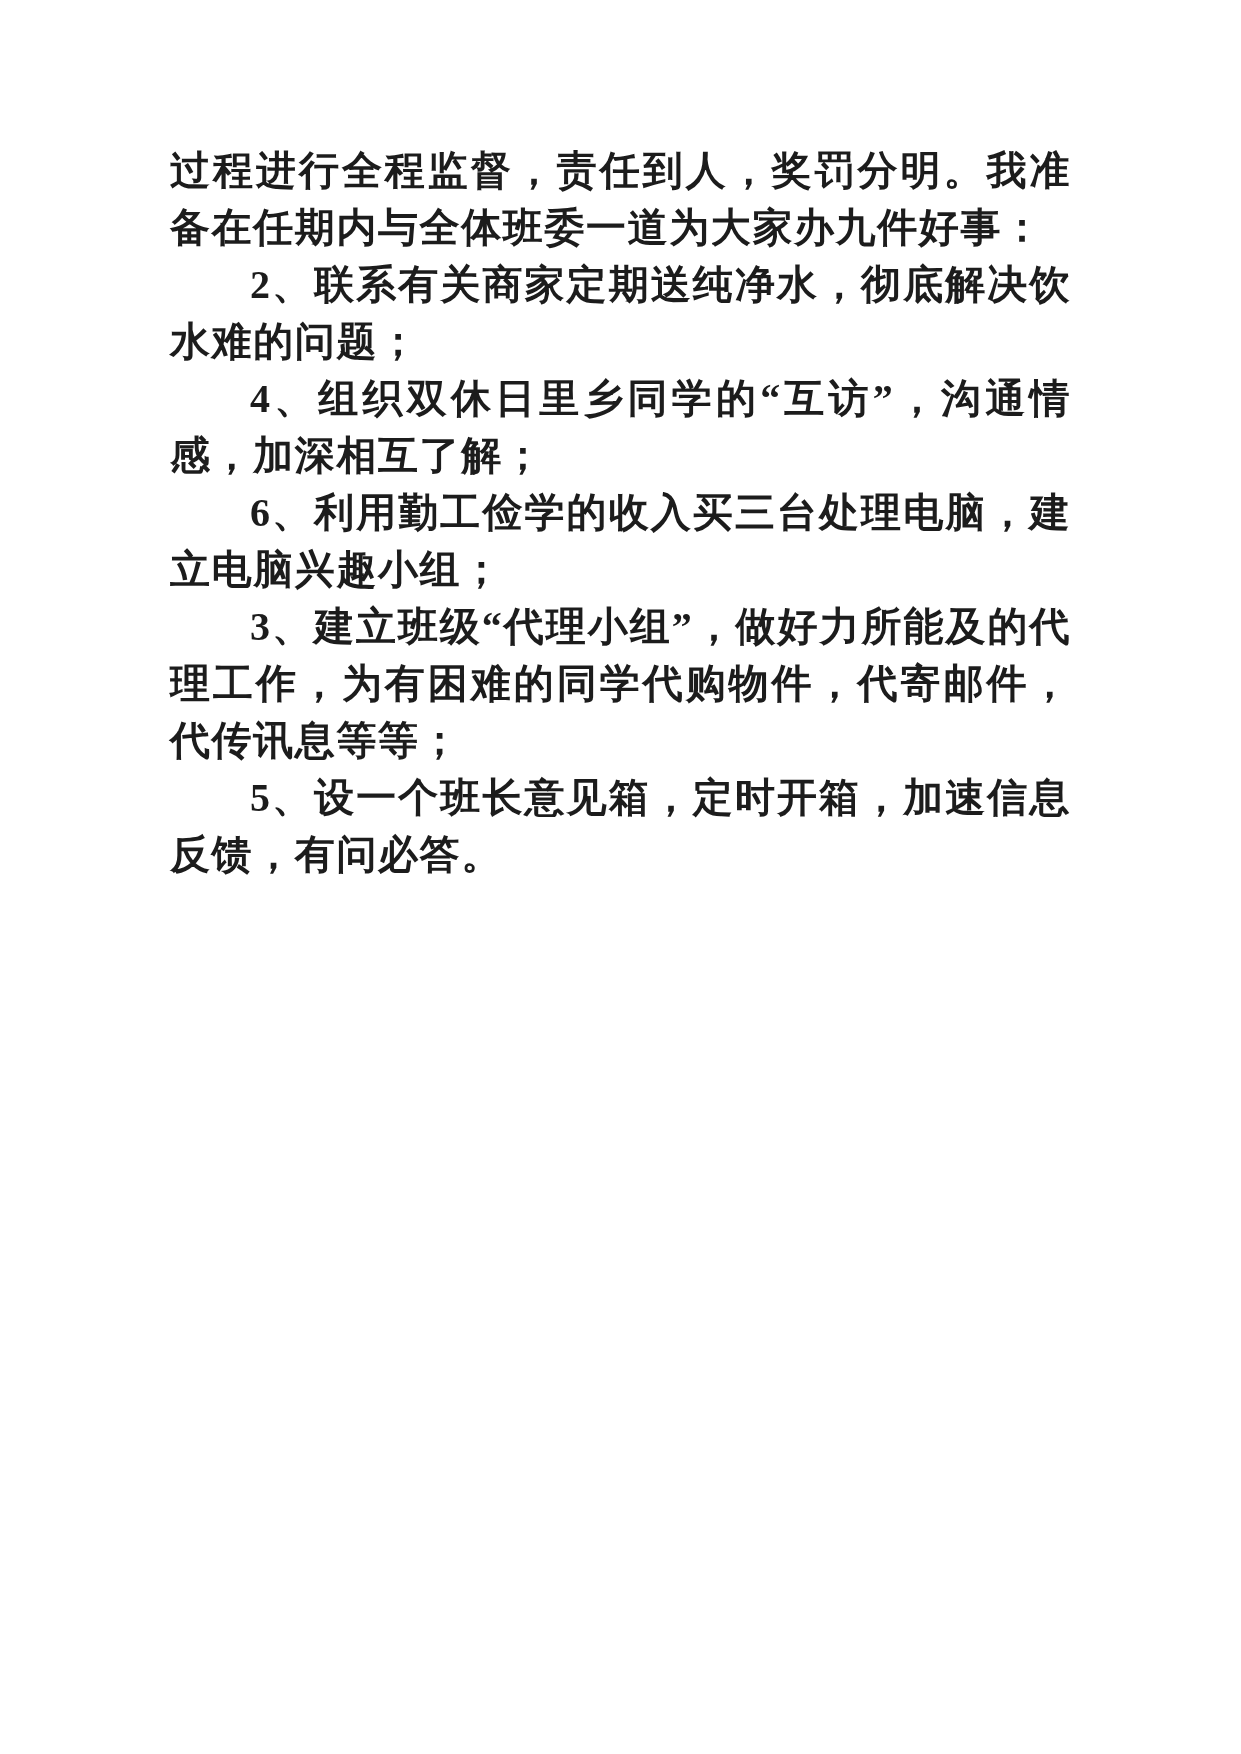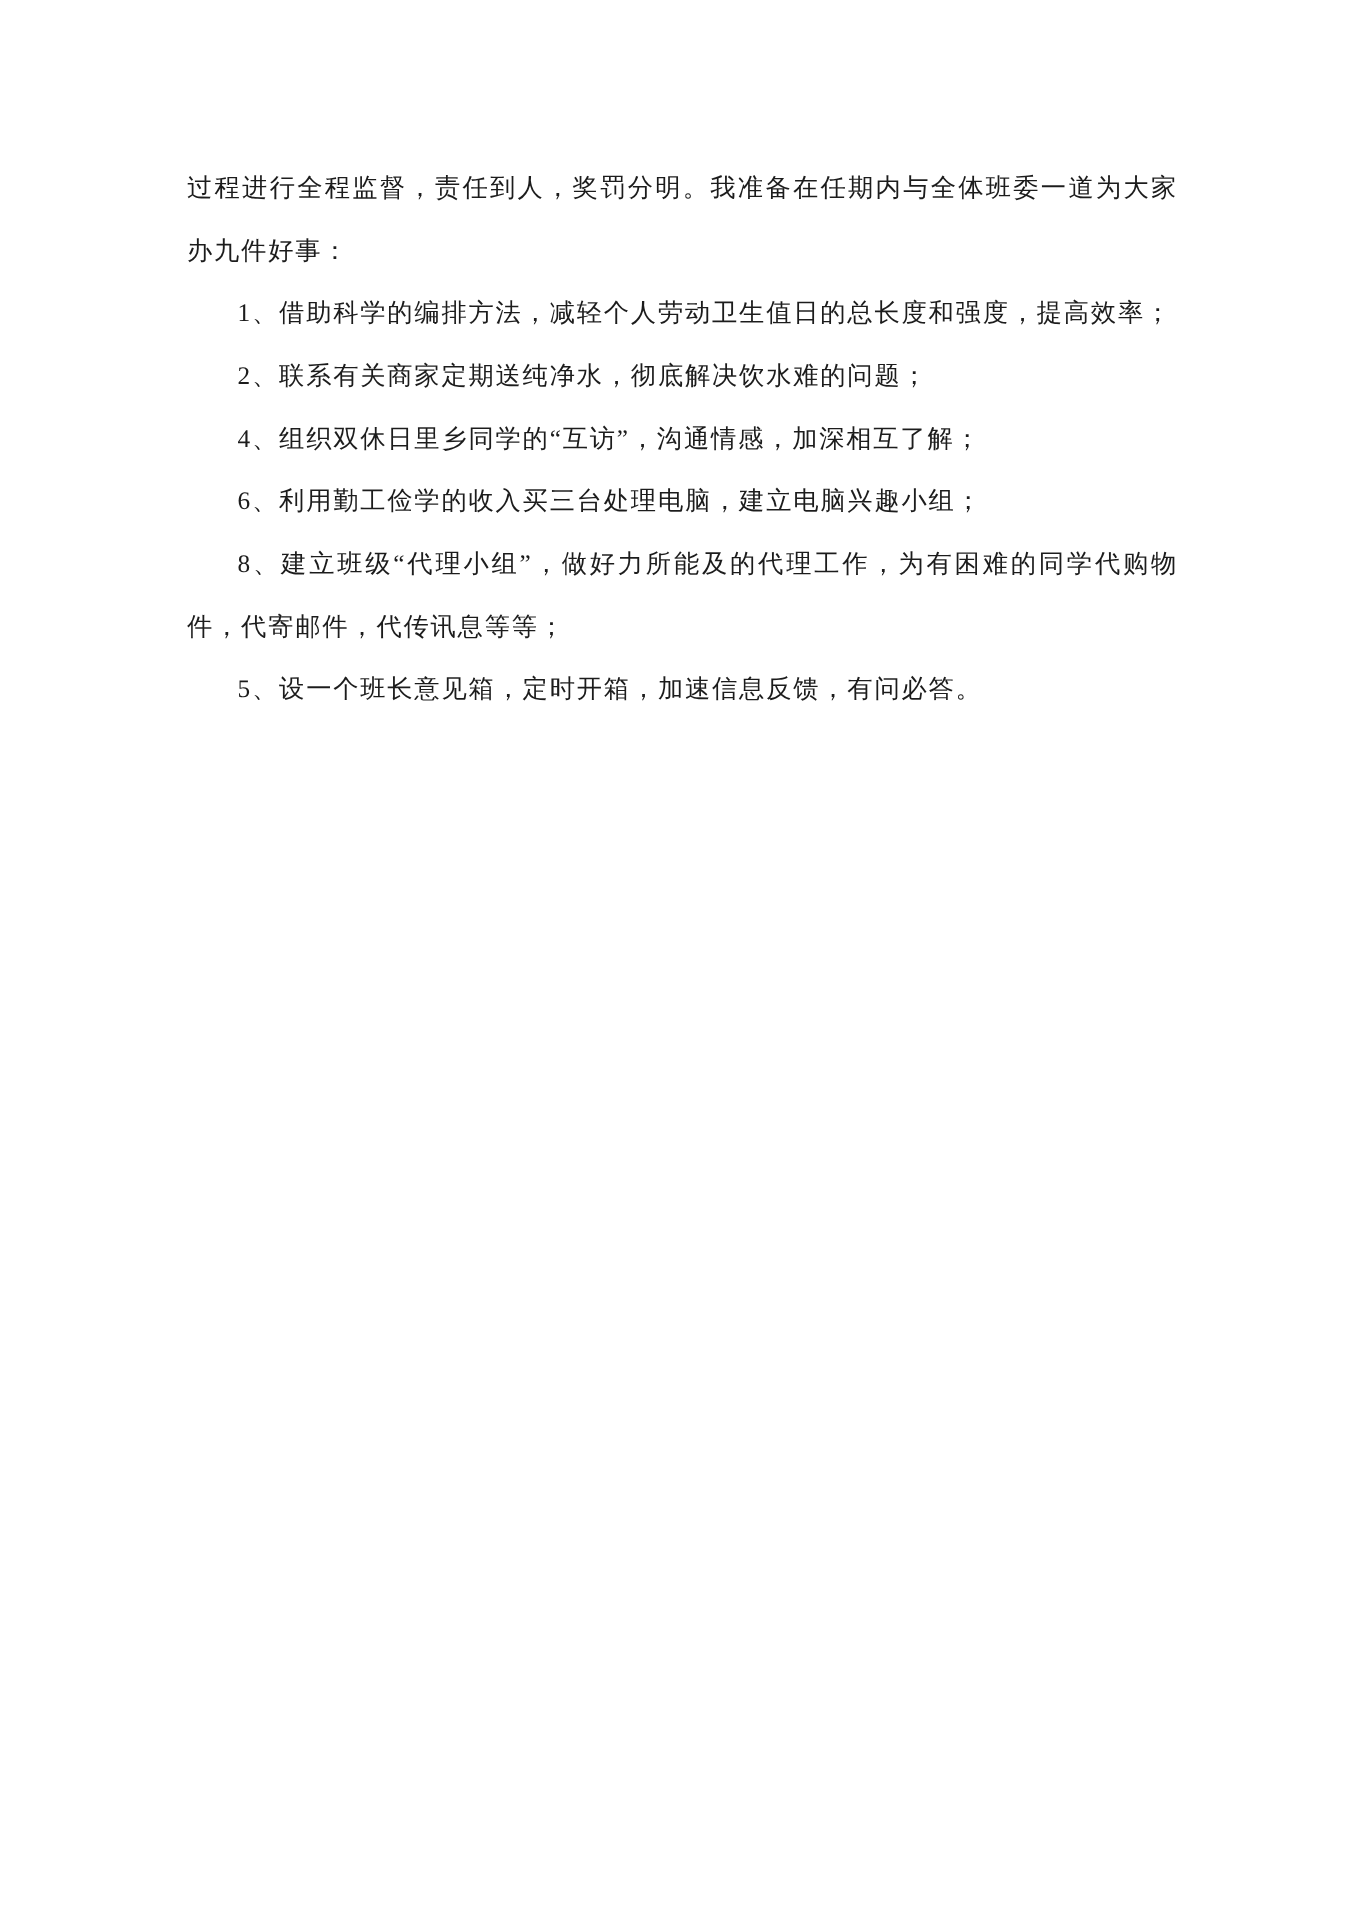--- a/index.html
+++ b/index.html
@@ -18,38 +18,37 @@
   .content {
     position: absolute;
     left: 170px;
     top: 142px;
     width: 901px;
     color: #1c1c1c;
   }
   .content p {
     margin: 0;
     padding: 0;
-    font-size: 23px;
+    font-size: 40px;
     line-height: 57px;
     letter-spacing: 1.6px;
     text-align: justify;
     text-justify: inter-ideograph;
-    font-weight: 400;
+    font-weight: 700;
     word-break: break-all;
   }
   .content p.indent {
     text-indent: 2em;
   }
 </style>
 </head>
 <body>
 
 <div class="page">
   <div class="content">
     <p>过程进行全程监督，责任到人，奖罚分明。我准备在任期内与全体班委一道为大家办九件好事：</p>
-    <p class="indent">1、借助科学的编排方法，减轻个人劳动卫生值日的总长度和强度，提高效率；</p>
     <p class="indent">2、联系有关商家定期送纯净水，彻底解决饮水难的问题；</p>
     <p class="indent">4、组织双休日里乡同学的“互访”，沟通情感，加深相互了解；</p>
     <p class="indent">6、利用勤工俭学的收入买三台处理电脑，建立电脑兴趣小组；</p>
-    <p class="indent">8、建立班级“代理小组”，做好力所能及的代理工作，为有困难的同学代购物件，代寄邮件，代传讯息等等；</p>
+    <p class="indent">3、建立班级“代理小组”，做好力所能及的代理工作，为有困难的同学代购物件，代寄邮件，代传讯息等等；</p>
     <p class="indent">5、设一个班长意见箱，定时开箱，加速信息反馈，有问必答。</p>
   </div>
 </div>
 
 </body></html>

